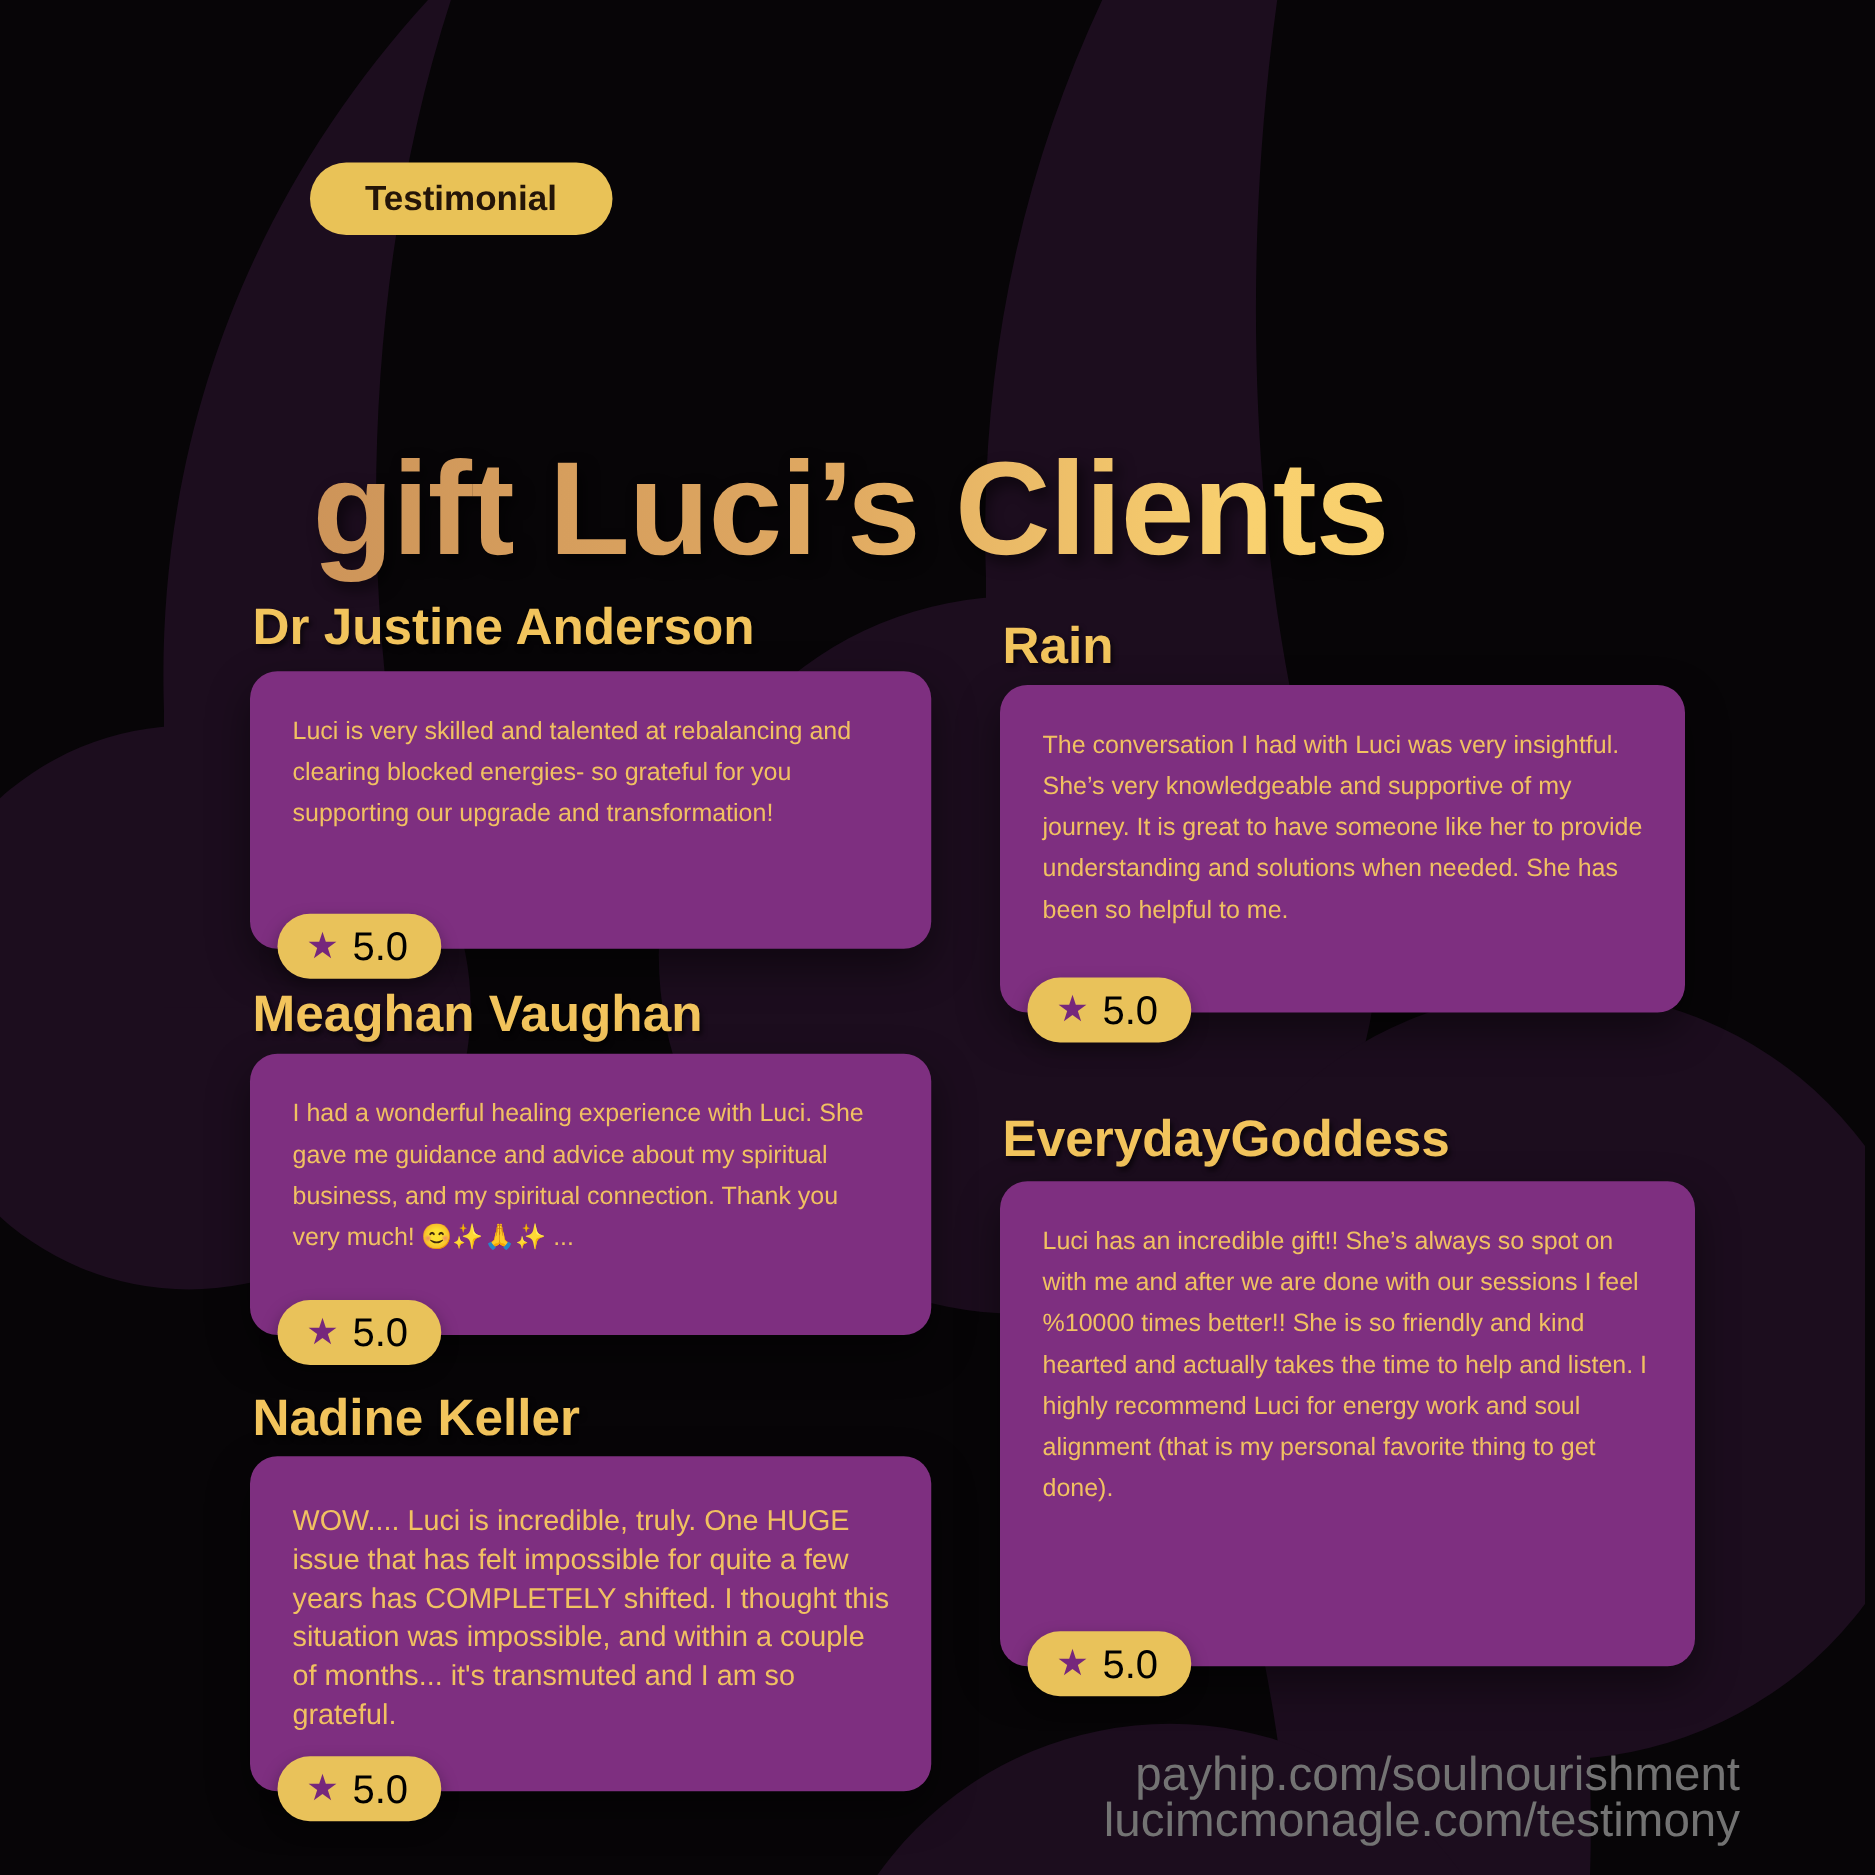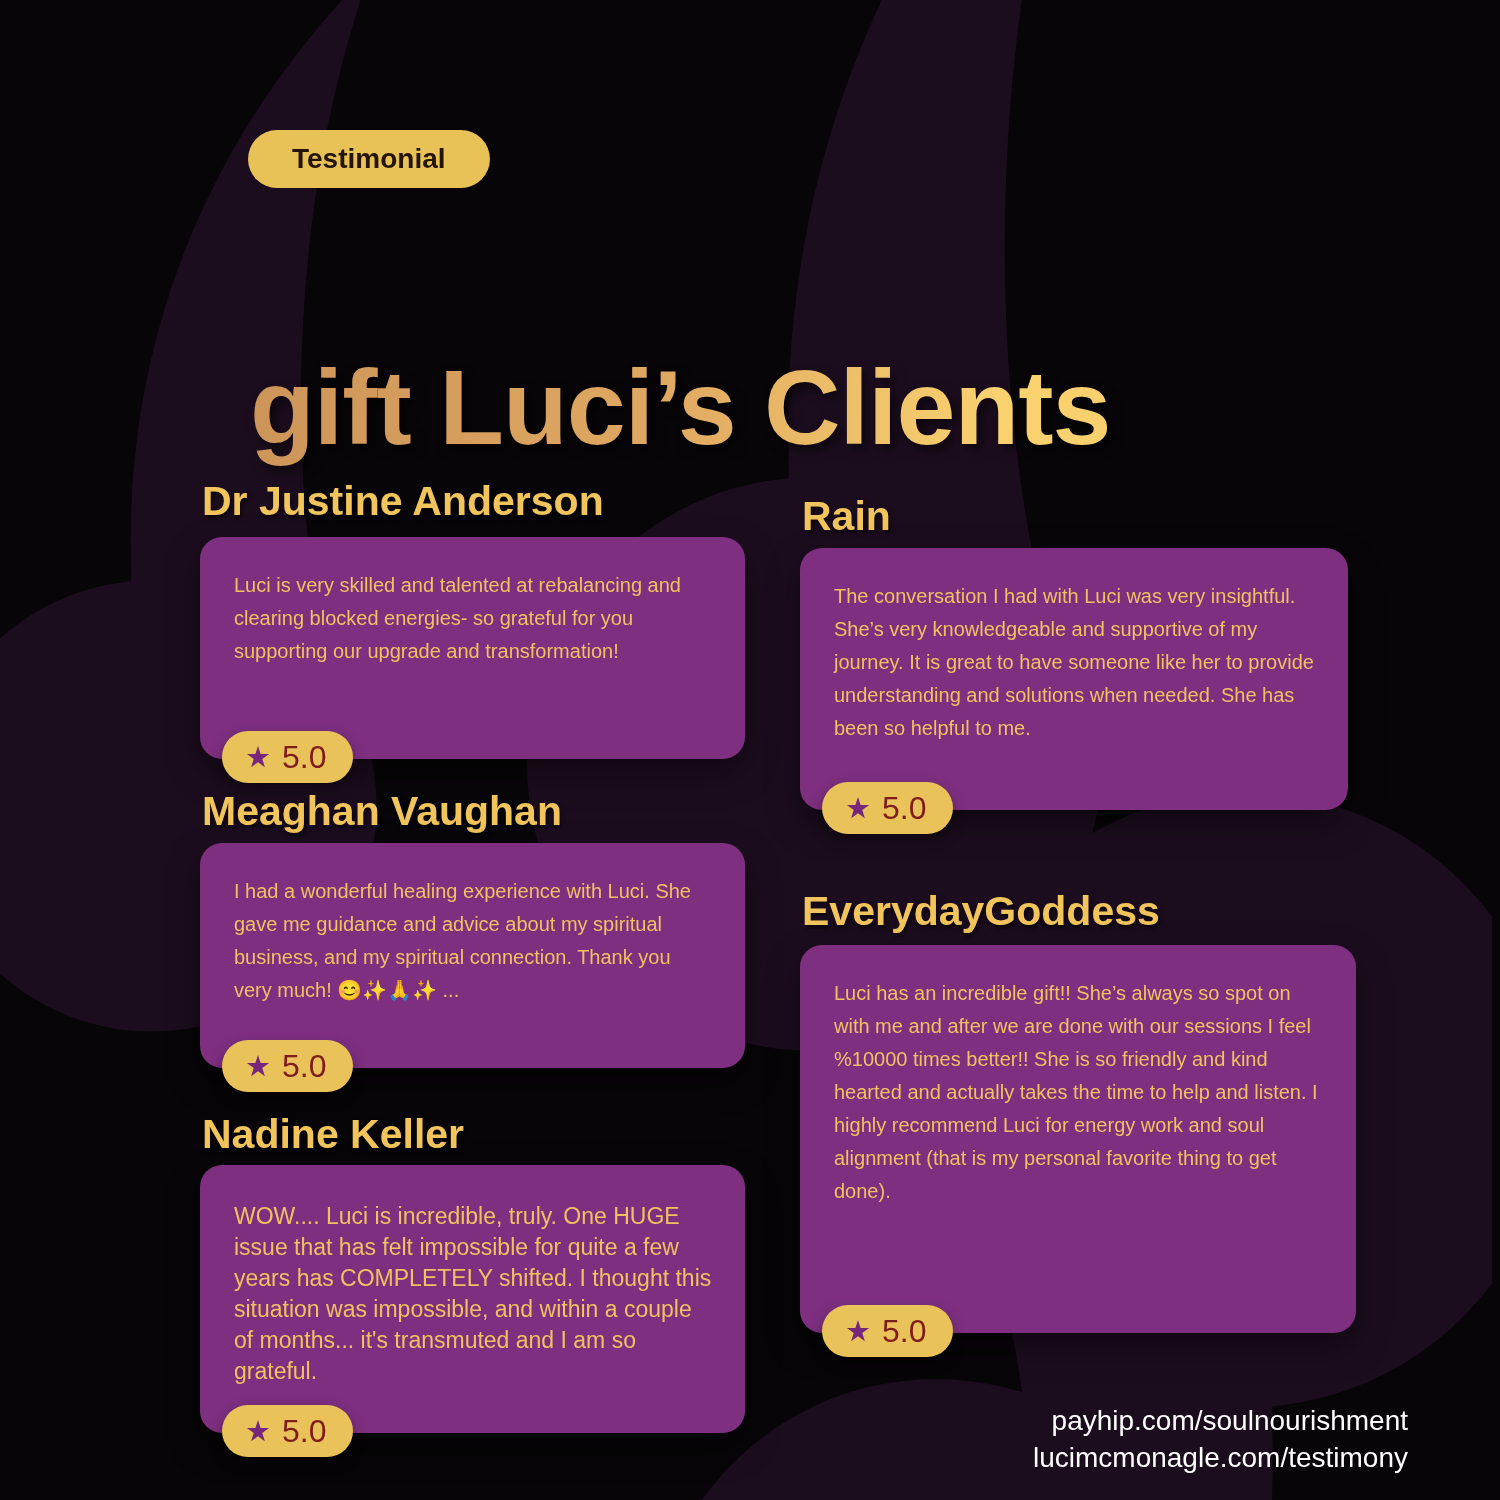--- a/index.html
+++ b/index.html
@@ -42,36 +42,36 @@
     font-size:20px;line-height:33px;color:#f1c161;
   }
   .t-card.small .t-quote{font-size:23px;line-height:31px;padding-top:36px;}
   .rating-badge{
     position:absolute;left:22px;bottom:-24px;height:52px;
     display:inline-flex;align-items:center;gap:11px;
     padding:0 27px 0 23px;border-radius:27px;background:#e9c25a;
     box-shadow:0 6px 14px rgba(0,0,0,0.35);
   }
   .rating-badge .star{font-size:29px;color:#76277c;line-height:1;}
-  .rating-badge .score{font-size:32px;color:#7f1d1d;font-weight:500;}
+  .rating-badge .score{font-size:32px;color:#000000;font-weight:500;}
   
   #g-justine{left:200px;top:478px;width:545px;}
   #g-justine .t-card{top:59px;width:545px;height:222px;}
   #g-meaghan{left:200px;top:788px;width:545px;}
   #g-meaghan .t-card{top:55px;width:545px;height:225px;}
   #g-nadine{left:200px;top:1111px;width:545px;}
   #g-nadine .t-card{top:54px;width:545px;height:268px;}
   #g-rain{left:800px;top:493px;width:548px;}
   #g-rain .t-card{top:55px;width:548px;height:262px;}
   #g-goddess{left:800px;top:888px;width:556px;}
   #g-goddess .t-card{top:57px;width:556px;height:388px;}
   
   .footer-links{
-    position:absolute;right:84px;top:1402px;text-align:right;
-    font-size:28px;line-height:37px;color:#ffffff;
+    position:absolute;right:100px;top:1402px;text-align:right;
+    font-size:38px;line-height:37px;color:#737373;
   }
 </style>
 </head>
 <body>
 
 <div id="canvas">
 
   <svg id="bg-quotes" viewBox="0 0 1500 1500" xmlns="http://www.w3.org/2000/svg" aria-hidden="true">
     <defs>
       <g id="comma">

